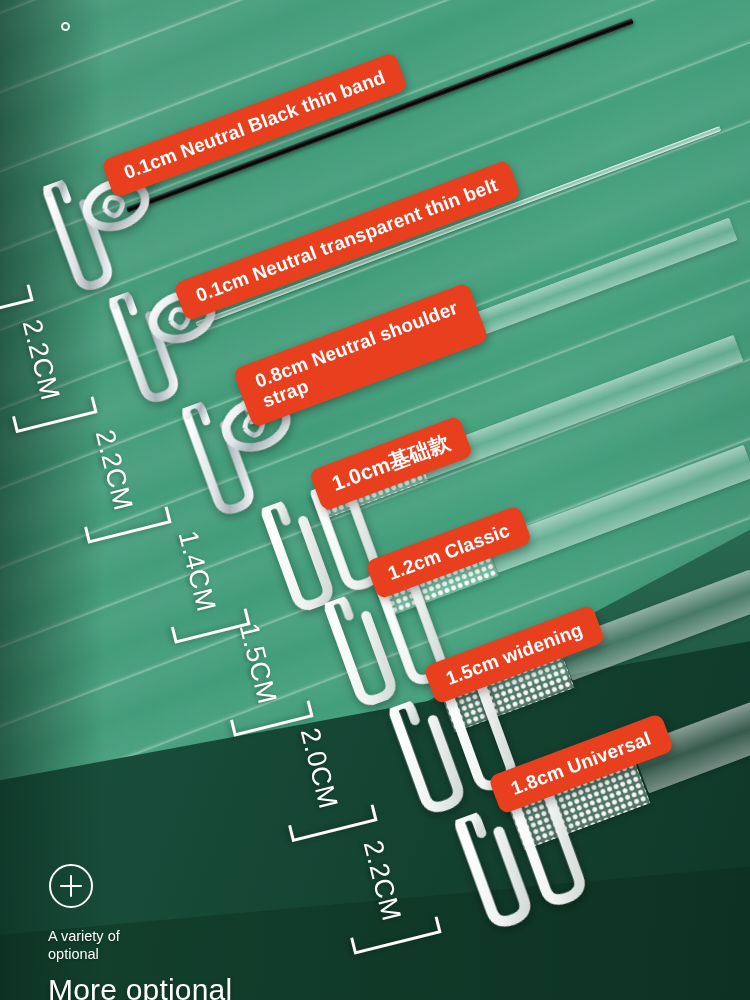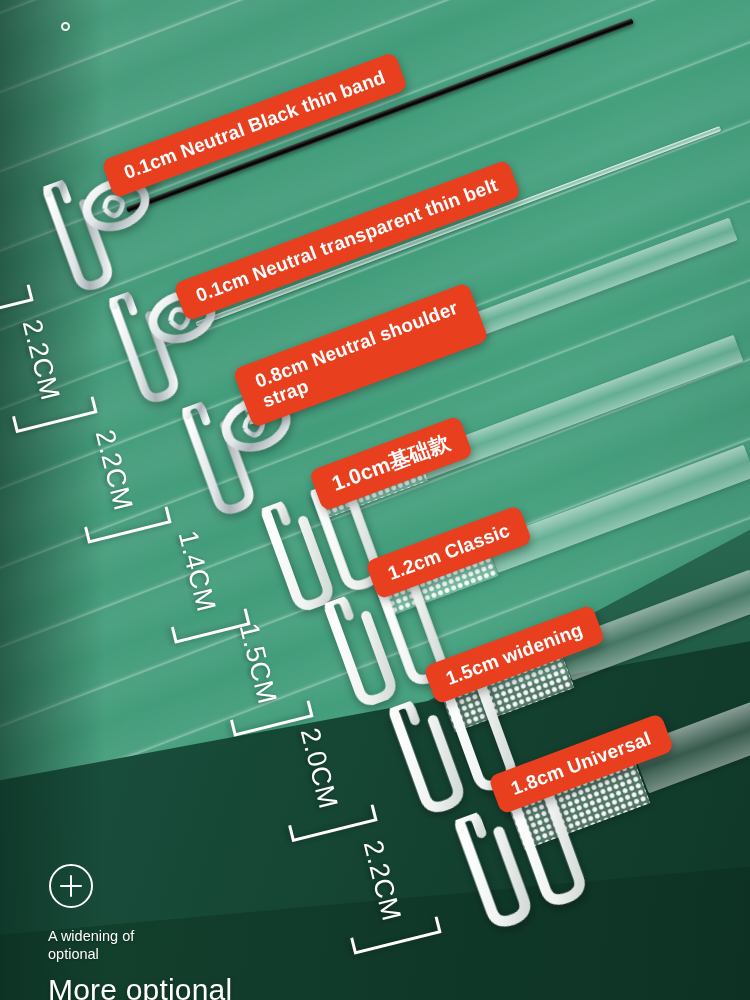--- a/index.html
+++ b/index.html
@@ -348,17 +348,17 @@
 
   <div class="tag" style="left:430px;top:666px;transform:rotate(-20.5deg);">1.5cm widening</div>
 
   <div class="tag" style="left:495px;top:776px;transform:rotate(-20.5deg);">1.8cm Universal</div>
 
   <div class="plus-btn">
     <span class="h"></span>
     <span class="v"></span>
   </div>
 
-  <div class="variety">A widening of
+  <div class="variety">A variety of
 optional</div>
   <div class="more">More optional</div>
 
 </div>
 
 </body></html>

